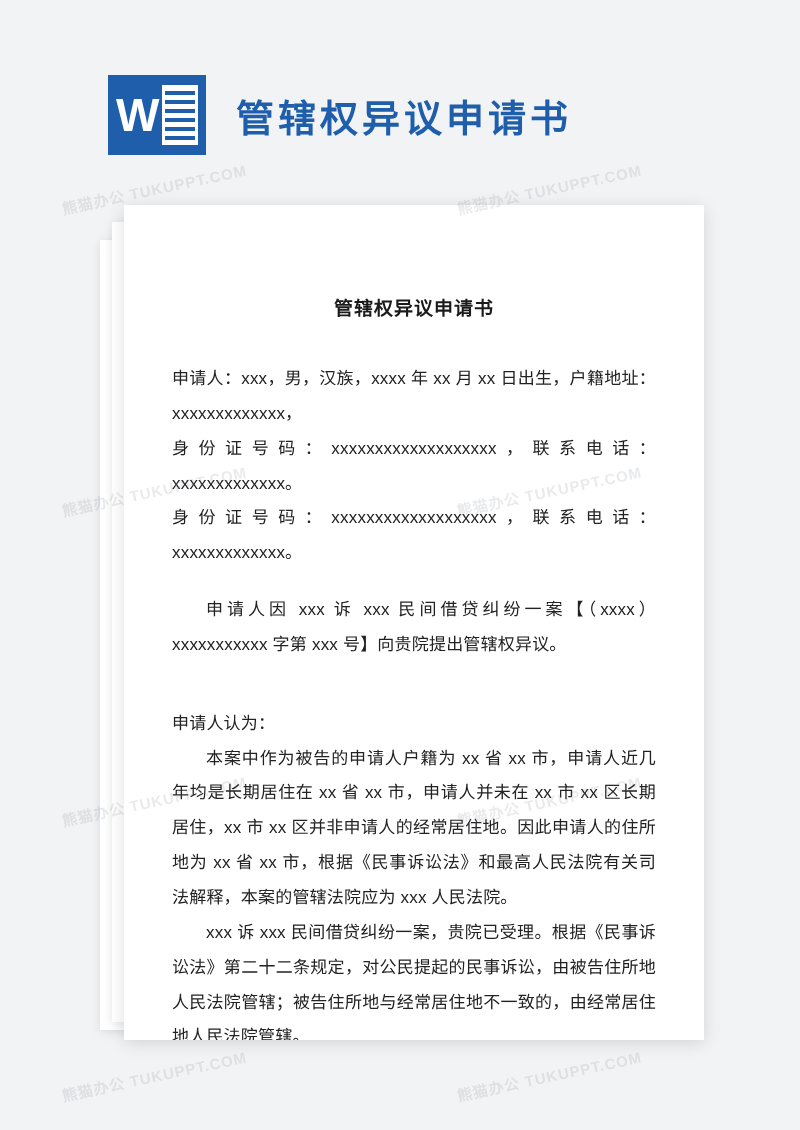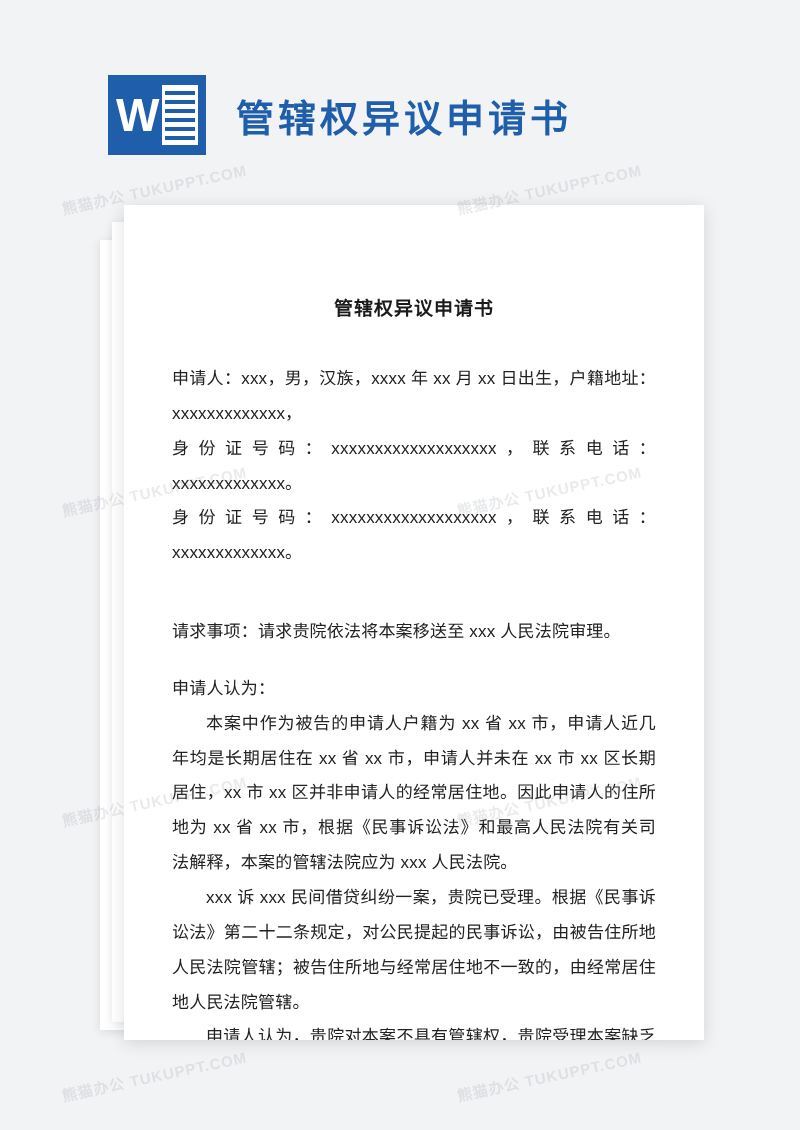--- a/index.html
+++ b/index.html
@@ -157,22 +157,22 @@
 <div class="paper-back-2"></div>
 <div class="paper-back-1"></div>
 
 <div class="paper">
   <div class="doc-title">管辖权异议申请书</div>
   <div class="doc-body">
     <p>申请人：xxx，男，汉族，xxxx 年 xx 月 xx 日出生，户籍地址：xxxxxxxxxxxxx，</p>
     <p>身份证号码：xxxxxxxxxxxxxxxxxxx，联系电话：xxxxxxxxxxxxx。</p>
     <p>身份证号码：xxxxxxxxxxxxxxxxxxx，联系电话：xxxxxxxxxxxxx。</p>
     <div class="gap-md"></div>
+    <p class="indent">申请人因 xxx 诉 xxx 民间借贷纠纷一案【（xxxx）xxxxxxxxxxx 字第 xxx 号】向贵院提出管辖权异议。</p>
     <div class="gap-md"></div>
-    <p>请求事项：请求贵院依法将本案移送至 xxx 人民法院审理。</p>
     <div class="gap-md"></div>
     <p>申请人认为：</p>
     <p class="indent">本案中作为被告的申请人户籍为 xx 省 xx 市，申请人近几年均是长期居住在 xx 省 xx 市，申请人并未在 xx 市 xx 区长期居住，xx 市 xx 区并非申请人的经常居住地。因此申请人的住所地为 xx 省 xx 市，根据《民事诉讼法》和最高人民法院有关司法解释，本案的管辖法院应为 xxx 人民法院。</p>
     <p class="indent">xxx 诉 xxx 民间借贷纠纷一案，贵院已受理。根据《民事诉讼法》第二十二条规定，对公民提起的民事诉讼，由被告住所地人民法院管辖；被告住所地与经常居住地不一致的，由经常居住地人民法院管辖。</p>
     <p class="indent">申请人认为，贵院对本案不具有管辖权，贵院受理本案缺乏事实和法律依据。为此，特向贵院提出管辖异议，请求依法裁定将本案移送至 xxx 人民法院审理，</p>
   </div>
 </div>
 
 <div id="watermark-layer">
     <div class="wm" style="left: 60px; top: 178px;">熊猫办公 TUKUPPT.COM</div>

